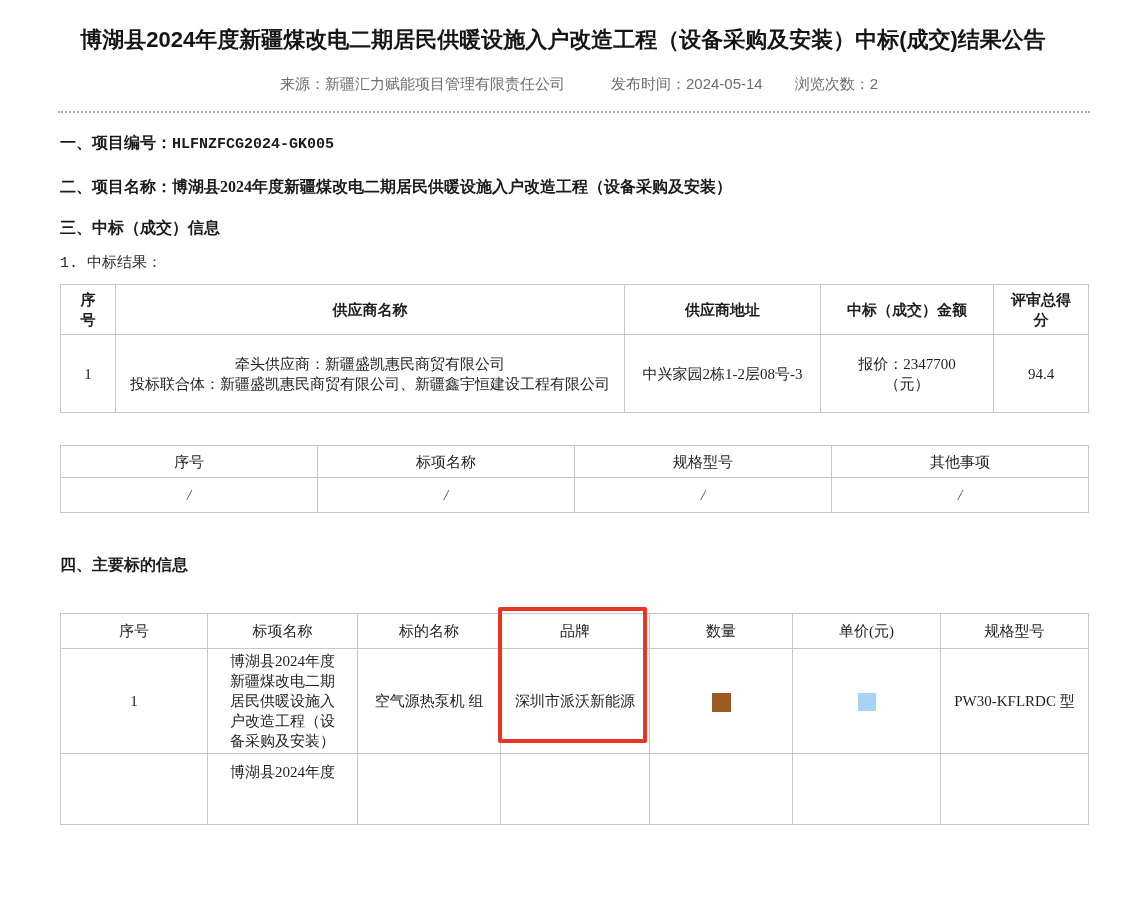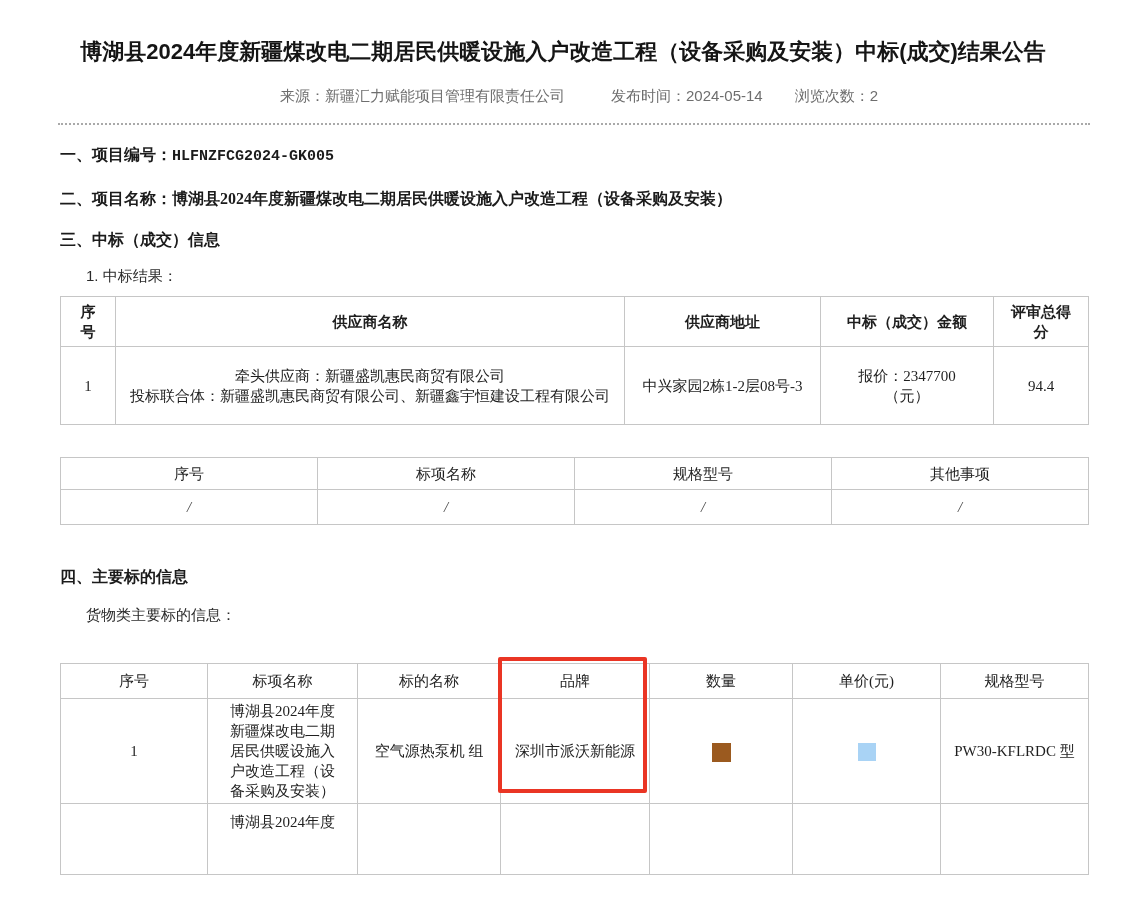--- a/index.html
+++ b/index.html
@@ -1,21 +1,21 @@
 <!DOCTYPE html>
 <html><head>
 <meta charset="utf-8">
 <style>
   html,body{margin:0;padding:0;}
   body{
     width:1126px;height:905px;overflow:hidden;background:#ffffff;
     font-family:"Liberation Sans",sans-serif;color:#222;position:relative;
   }
   
-  .title-wrap{padding-top:36px;}
+  .title-wrap{padding-top:24px;}
   .doc-title{
     width:1046px;margin:0 auto;text-align:center;
     font-size:22px;line-height:31px;font-weight:bold;color:#151515;
     font-family:"Liberation Sans",sans-serif;
   }
   .meta-row{
     margin-top:19px;display:flex;justify-content:center;align-items:center;
     font-size:15px;line-height:20px;color:#6e6e6e;padding-left:32px;
   }
   .meta-item{white-space:nowrap;}
@@ -29,22 +29,22 @@
   .content{margin-left:60px;width:1028px;}
   .sec-line{font-size:16px;line-height:20px;}
   .sec-label{font-weight:bold;color:#1b1b1b;}
   .sec-value{font-weight:bold;color:#1b1b1b;font-family:"Liberation Serif",serif;}
   .sec-value.code{font-family:"Liberation Mono",monospace;font-size:15px;}
   .s1{margin-top:20px;}
   .s2{margin-top:22px;}
   .s3{margin-top:21px;}
   .s4{margin-top:42px;}
   .sub-line{
-    margin-top:16px;margin-left:26px;font-size:15px;line-height:20px;
-    color:#2a2a2a;font-family:Liberation Sans, sans-serif;
+    margin-top:16px;font-size:15px;line-height:20px;
+    color:#2a2a2a;font-family:Liberation Mono, monospace;
   }
   .sub-line.below-table1{margin-top:58px;}
   .sub-line.below-table2{margin-top:18px;}
   
   table{border-collapse:collapse;table-layout:fixed;width:1028px;
         font-family:"Liberation Serif",serif;color:#1f1f1f;}
   td,th{border:1px solid #c6c6c6;text-align:center;vertical-align:middle;
         font-size:15px;line-height:20px;padding:2px 8px;overflow:hidden;}
   .t-award{margin-top:10px;}
   .t-award th{font-weight:bold;height:45px;}
@@ -157,21 +157,20 @@
         <td class="slash">/</td>
         <td class="slash">/</td>
       </tr>
     </tbody>
   </table>
 
   <div class="sec-line s4">
     <span class="sec-label">四、主要标的信息</span>
   </div>
 
-  <div class="sub-line below-table2">货物类主要标的信息：</div>
 
   <div class="t3wrap">
     <table class="t-goods">
       <colgroup>
         <col style="width:147px">
           <col style="width:150px">
           <col style="width:143px">
         <col style="width:149px">
           <col style="width:143px">
           <col style="width:148px">

